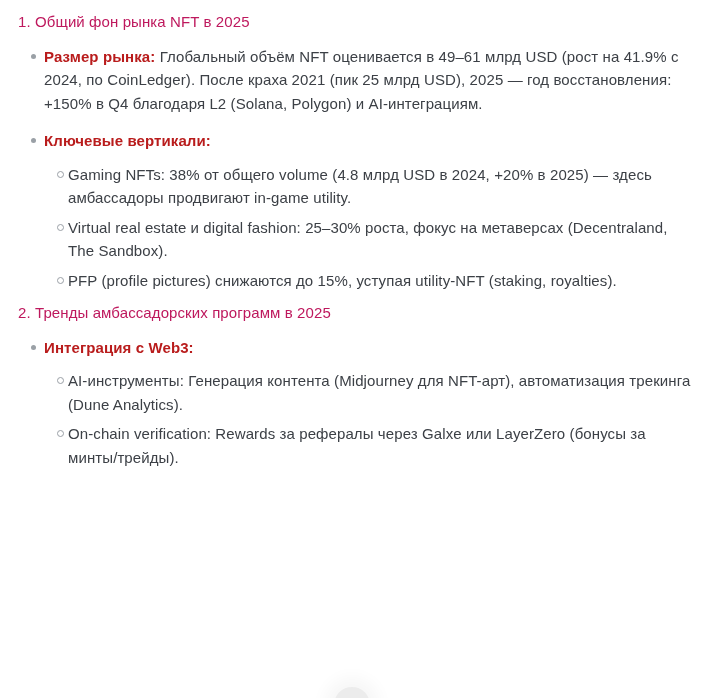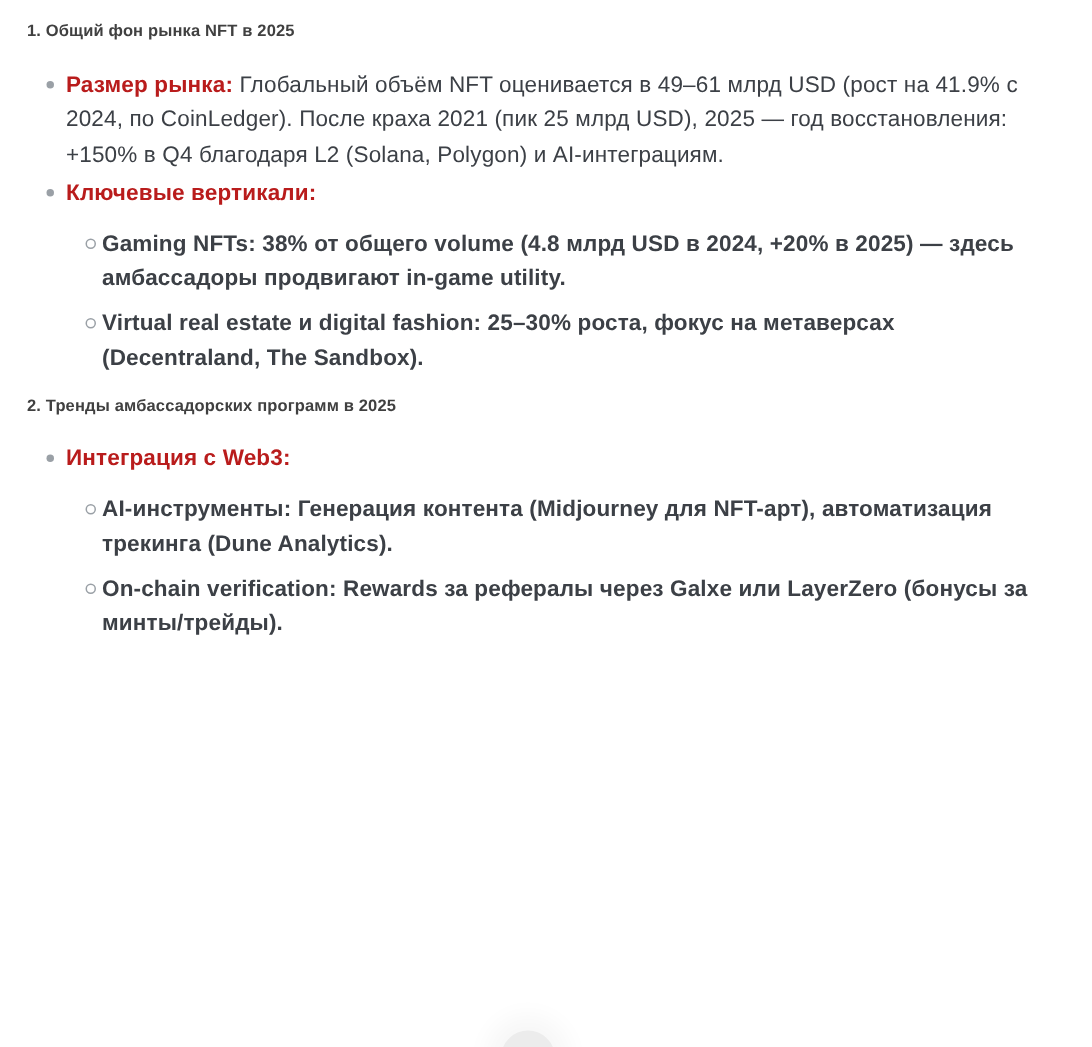--- a/index.html
+++ b/index.html
@@ -15,53 +15,52 @@
     font-family: "Liberation Sans", sans-serif;
     font-size: 15px;
     line-height: 23.5px;
     color: #3c4046;
     letter-spacing: 0.1px;
   }
   .doc {
     padding: 10px 8px 0 18px;
   }
   h3.sec-heading {
-    font-size: 11px;
+    font-size: 15px;
     line-height: 23.5px;
-    font-weight: 700;
-    color: #404040;
+    font-weight: 400;
+    color: #be185d;
     margin: 0 0 11px 0;
   }
   h3.sec-heading.later {
   }
   ul {
     list-style: none;
     margin: 0;
     padding: 0;
   }
   ul.top > li {
     position: relative;
     padding-left: 26px;
     padding-right: 10px;
   }
   ul.top > li + li {
-    margin-top: 2px;
+    margin-top: 14px;
   }
   .dot {
     position: absolute;
     left: 13px;
     top: 9px;
     width: 5px;
     height: 5px;
     border-radius: 50%;
     background: #9aa0a6;
   }
   ul.sub {
     margin: 10px 0 9px 0;
-    font-weight: bold;
   }
   ul.sub > li {
     position: relative;
     padding-left: 24px;
     padding-right: 14px;
   }
   ul.sub > li + li {
     margin-top: 6px;
   }
   .circle {
@@ -114,20 +113,24 @@
       <div class="txt"><b>Ключевые вертикали:</b><span></span></div>
       <ul class="sub">
         <li>
           <span class="circle"></span>
           <div class="txt">Gaming NFTs: 38% от общего volume (4.8 млрд USD в 2024, +20% в 2025) — здесь амбассадоры продвигают in-game utility.</div>
         </li>
         <li>
           <span class="circle"></span>
           <div class="txt">Virtual real estate и digital fashion: 25–30% роста, фокус на метаверсах (Decentraland, The Sandbox).</div>
         </li>
+        <li>
+          <span class="circle"></span>
+          <div class="txt">PFP (profile pictures) снижаются до 15%, уступая utility-NFT (staking, royalties).</div>
+        </li>
       </ul>
     </li>
 
 
 
   </ul>
 
   <h3 class="sec-heading later">2. Тренды амбассадорских программ в 2025</h3>
 
   <ul class="top">

